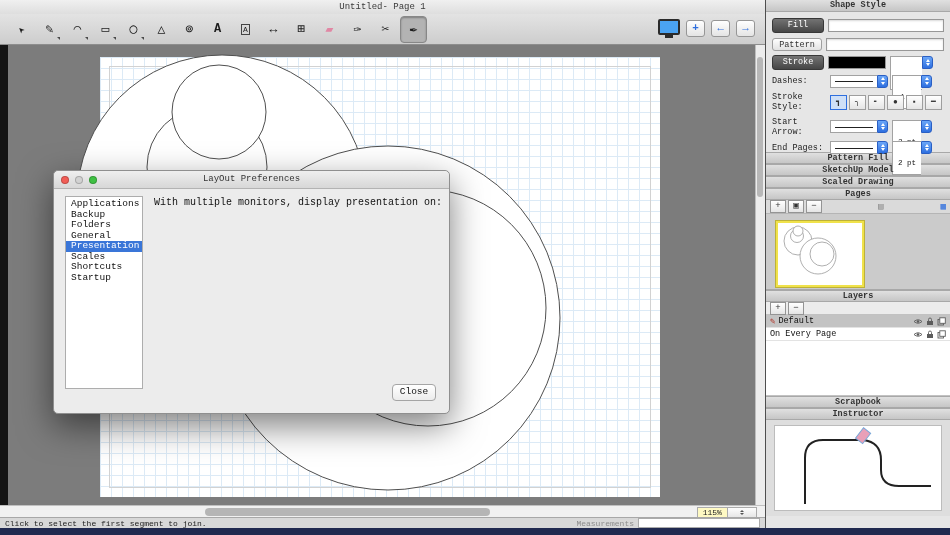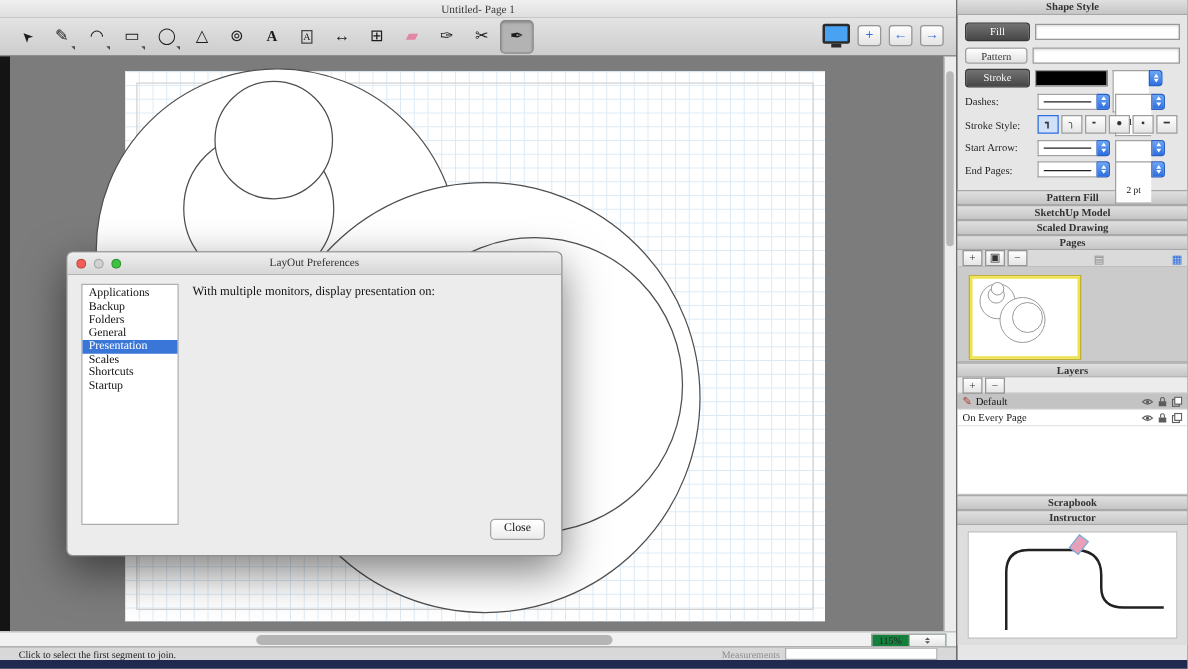--- a/index.html
+++ b/index.html
@@ -1,16 +1,16 @@
 <!DOCTYPE html>
 <html><head>
 <meta charset="utf-8">
 <style>
   html,body{margin:0;padding:0}
-  .app{position:relative;width:950px;height:535px;background:#7c7c7c;font-family:Liberation Serif, serif;overflow:hidden;-webkit-font-smoothing:antialiased}
+  .app{position:relative;width:950px;height:535px;background:#7c7c7c;font-family:Liberation Mono, monospace;overflow:hidden;-webkit-font-smoothing:antialiased}
   
   .titlebar{position:absolute;top:0;left:0;width:765px;height:14px;background:linear-gradient(#f0f0f0,#dedede);text-align:center;font-size:9px;line-height:14px;color:#3a3a3a}
   .toolbar{position:absolute;top:14px;left:0;width:765px;height:31px;background:linear-gradient(#e3e3e3,#cdcdcd);border-bottom:1px solid #8d8d8d;box-sizing:border-box;display:flex;align-items:center;padding-left:8px}
   .tool{width:25px;height:25px;display:flex;align-items:center;justify-content:center;position:relative;border:1px solid transparent;border-radius:4px;margin-right:1px}
   .tool.sel{background:#b3b3b3;border-color:#878787;box-shadow:inset 0 1px 2px rgba(0,0,0,.3)}
   .g{font-size:13px;color:#1c1c1c}
   .rot{display:inline-block;transform:rotate(-135deg);font-size:11px}
   .pink{color:#e187a4}
   .boxed{font-size:8px;border:1px solid #444;padding:0 1px;line-height:9px}
   .bold{font-weight:bold;font-size:12px}
@@ -24,33 +24,33 @@
   .canvas{position:absolute;top:45px;left:0;width:765px;height:460px;background:#7c7c7c;overflow:hidden}
   .edge{position:absolute;left:0;top:0;width:8px;height:460px;background:#141414}
   .paper{position:absolute;left:100px;top:12px;width:560px;height:440px;background-color:#fff;background-image:linear-gradient(#dceaf6 1px,transparent 1px),linear-gradient(90deg,#dceaf6 1px,transparent 1px);background-size:11px 11px}
   .paper-margin{position:absolute;left:9px;top:9px;right:9px;bottom:9px;border:1px solid #d2d2d2}
   .shapes{position:absolute;left:0;top:0}
   .vscroll{position:absolute;right:0;top:0;width:9px;height:460px;background:#ececec;border-left:1px solid #bdbdbd}
   .vthumb{position:absolute;left:1px;top:12px;width:6px;height:140px;border-radius:3px;background:#b7b7b7}
   
   .hscroll{position:absolute;top:505px;left:0;width:765px;height:12px;background:#f1f1f1;border-top:1px solid #c0c0c0;box-sizing:border-box}
   .hthumb{position:absolute;left:205px;top:2px;width:285px;height:8px;border-radius:4px;background:#b5b5b5}
-  .zoom{position:absolute;right:8px;top:1px;width:58px;height:9px;background:#15803d;border:1px solid #ababab;font-size:8px;line-height:9px;text-align:center;color:#222;display:flex}
+  .zoom{position:absolute;right:8px;top:1px;width:58px;height:9px;background:#fef9c3;border:1px solid #ababab;font-size:8px;line-height:9px;text-align:center;color:#222;display:flex}
   .zoom span{flex:1}
   .zspin{width:9px;background:linear-gradient(#fdfdfd,#e6e6e6);border-left:1px solid #ababab;display:flex;flex-direction:column;align-items:center;justify-content:center}
   .zspin i{width:0;height:0;border-left:2px solid transparent;border-right:2px solid transparent}
   .zspin .up{border-bottom:2.5px solid #555;margin-bottom:1px}
   .zspin .dn{border-top:2.5px solid #555}
-  .statusbar{position:absolute;top:517px;left:0;width:765px;height:11px;background:#d8d8d8;border-top:1px solid #a8a8a8;box-sizing:border-box;display:flex;align-items:center;padding:0 15px;font-size:8px;color:#1c1c1c}
+  .statusbar{position:absolute;top:517px;left:0;width:765px;height:11px;background:#d8d8d8;border-top:1px solid #a8a8a8;box-sizing:border-box;display:flex;align-items:center;padding:0 5px;font-size:8px;color:#1c1c1c}
   .mgroup{margin-left:auto;display:flex;align-items:flex-end;gap:4px}
   .mlabel{color:#8d8d8d}
   .mfield{width:120px;height:8px;background:#fff;border:1px solid #ababab}
   .dock{position:absolute;top:528px;left:0;width:950px;height:7px;background:#20294f}
   
-  .dialog{position:absolute;left:53px;top:201px;width:395px;height:242px;background:#ececec;border:1px solid #8f8f8f;border-radius:5px;box-shadow:0 12px 34px rgba(0,0,0,.5);z-index:40}
+  .dialog{position:absolute;left:53px;top:170px;width:395px;height:242px;background:#ececec;border:1px solid #8f8f8f;border-radius:5px;box-shadow:0 12px 34px rgba(0,0,0,.5);z-index:40}
   .dlg-tb{height:17px;background:linear-gradient(#efefef,#d7d7d7);border-bottom:1px solid #b3b3b3;border-radius:5px 5px 0 0;text-align:center;font-size:9px;line-height:17px;color:#333;position:relative}
   .traffic{position:absolute;left:7px;top:5px;display:flex;gap:6px}
   .light{width:8px;height:8px;border-radius:50%;border:1px solid rgba(0,0,0,.2);box-sizing:border-box}
   .l-red{background:#f25e57}.l-grey{background:#d2d2d2}.l-green{background:#3fc043}
   .pref-list{position:absolute;left:11px;top:25px;width:78px;height:193px;background:#fff;border:1px solid #adadad;font-size:9.5px;padding-top:2px;box-sizing:border-box}
   .pref-item{padding:0 5px;line-height:10.5px;color:#111;white-space:nowrap}
   .pref-item.sel{background:#3a76d8;color:#fff}
   .prompt{position:absolute;left:100px;top:26px;font-size:10px;color:#111}
   .radios{position:absolute;left:118px;top:43px}
   .radio-row{display:flex;align-items:center;gap:5px;height:13px;font-size:10px;color:#111}

